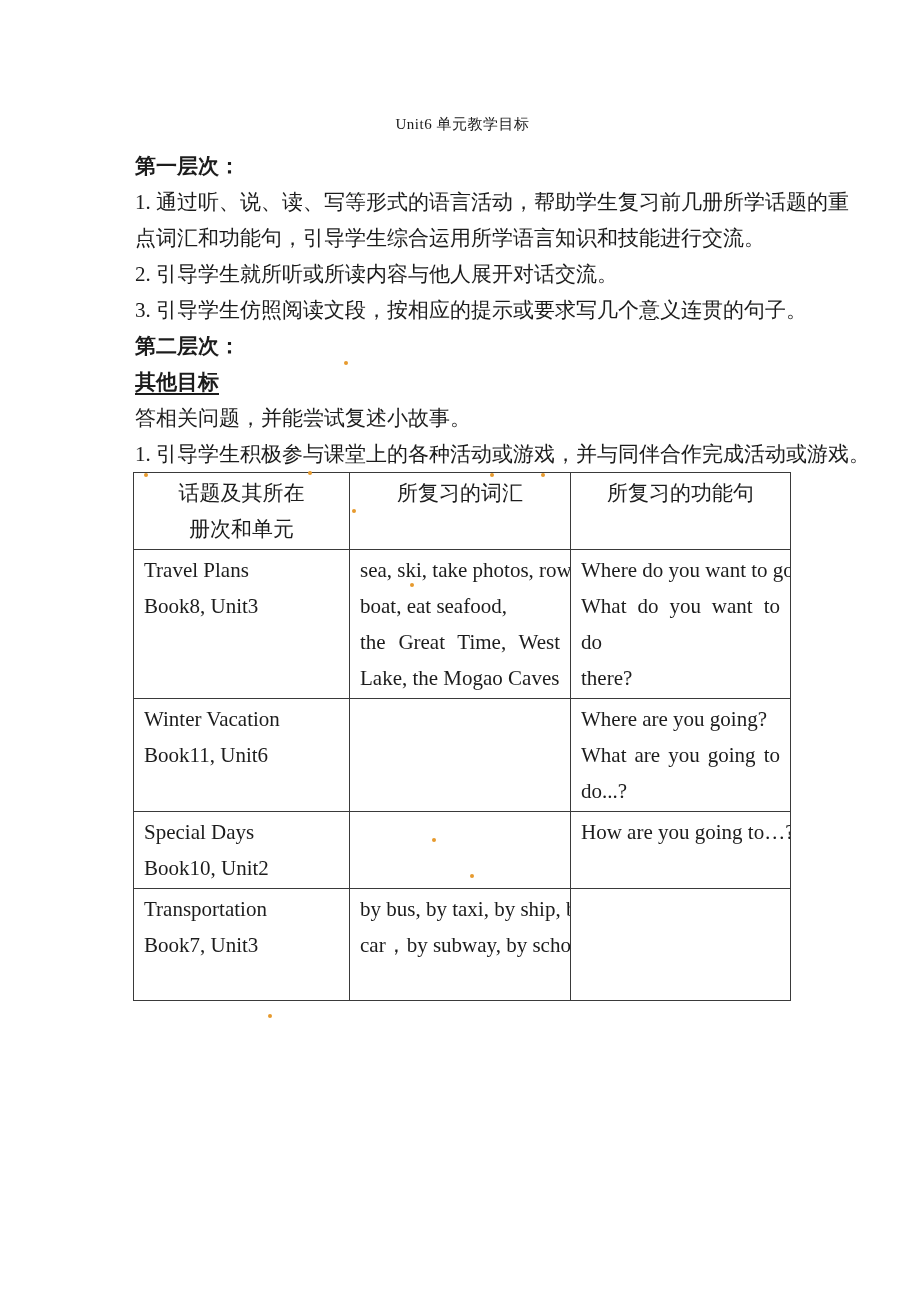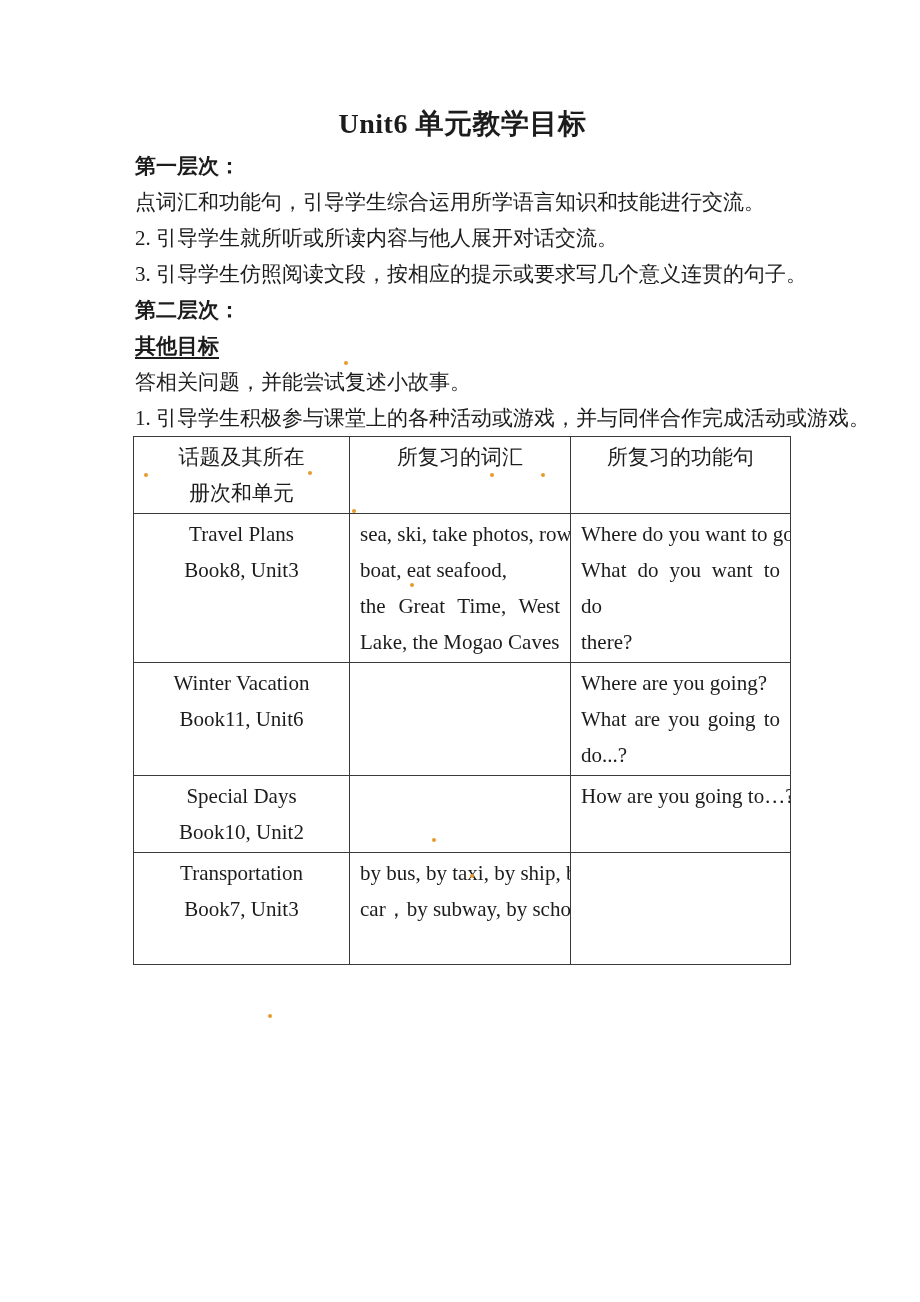--- a/index.html
+++ b/index.html
@@ -14,22 +14,22 @@
   }
   .content {
     position: absolute;
     left: 135px;
     top: 106px;
     width: 655px;
   }
   .title {
     height: 36px;
     line-height: 36px;
-    font-size: 28px;
-    font-weight: bold;
+    font-size: 15px;
+    font-weight: normal;
     text-align: center;
     letter-spacing: 0.5px;
   }
   .spacer { height: 6px; }
   .line {
     height: 36px;
     line-height: 36px;
     font-size: 21px;
     white-space: nowrap;
   }
@@ -43,41 +43,42 @@
   }
   table.lessons td {
     border: 1px solid #3a3a3a;
     vertical-align: top;
     padding: 2px 10px;
     font-size: 21px;
     overflow: hidden;
   }
   .cell-line { line-height: 36px; white-space: nowrap; }
   .cell-line.just { white-space: normal; text-align: justify; text-align-last: justify; }
-  td.topic { text-align: center; }
+  td.topic { }
   tr.hrow td { text-align: center; }
   td.vbottom { vertical-align: bottom; padding-bottom: 4px; }
   .dot {
     position: absolute;
     width: 4px;
     height: 4px;
     border-radius: 50%;
     background: #e79a2e;
   }
 </style>
 </head>
 <body>
 
 <div class="page">
   <div class="content">
 
     <div class="title">Unit6 单元教学目标</div>
     <div class="spacer"></div>
 
     <div class="line heading">第一层次：</div>
+    <div class="line">1. 通过听、说、读、写等形式的语言活动，帮助学生复习前几册所学话题的重</div>
     <div class="line">点词汇和功能句，引导学生综合运用所学语言知识和技能进行交流。</div>
     <div class="line">2. 引导学生就所听或所读内容与他人展开对话交流。</div>
     <div class="line">3. 引导学生仿照阅读文段，按相应的提示或要求写几个意义连贯的句子。</div>
     <div class="line heading">第二层次：</div>
     <div class="line heading underline">其他目标</div>
     <div class="line">答相关问题，并能尝试复述小故事。</div>
     <div class="line">1. 引导学生积极参与课堂上的各种活动或游戏，并与同伴合作完成活动或游戏。</div>
 
     <table class="lessons">
       <colgroup>

